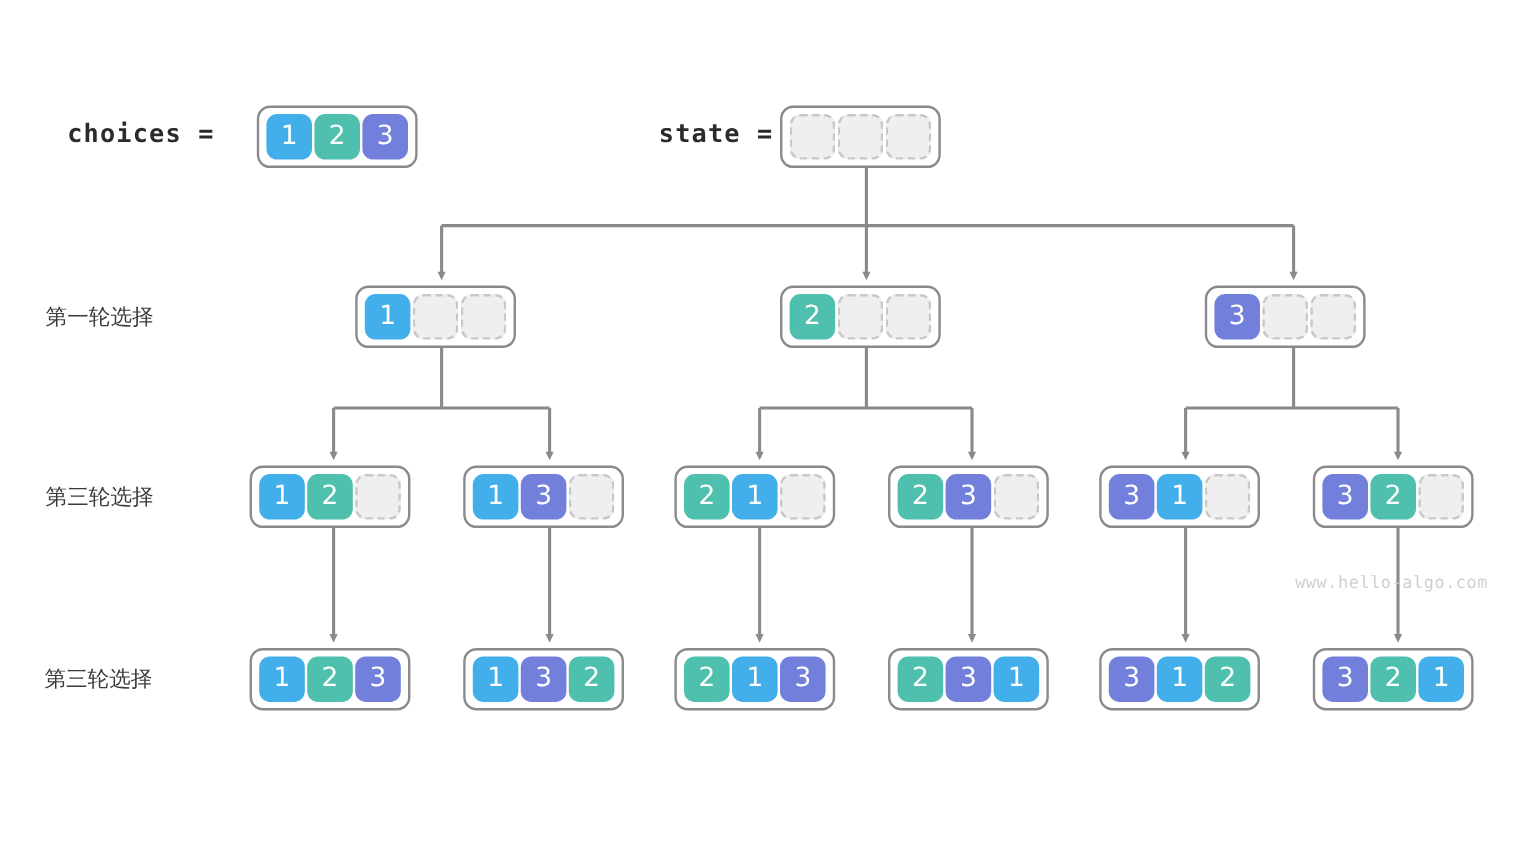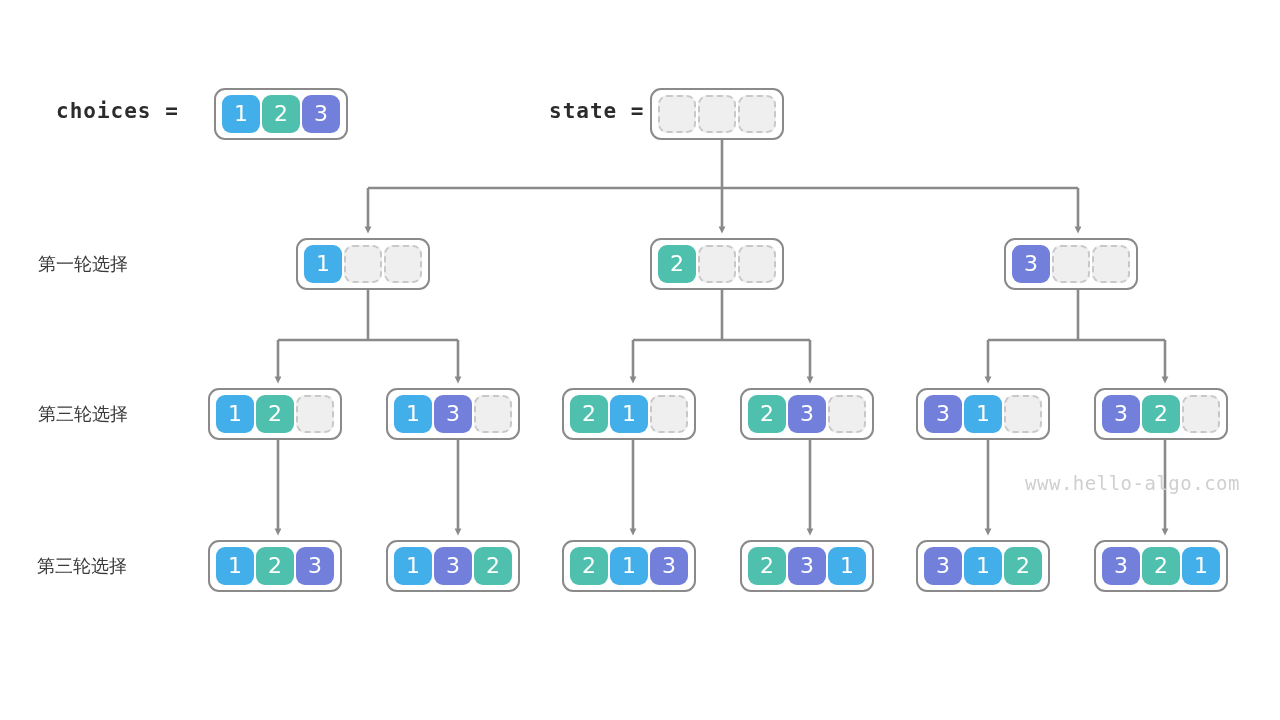--- a/index.html
+++ b/index.html
@@ -44,21 +44,21 @@
     font-family: "DejaVu Sans", "Liberation Sans", sans-serif;
     font-size: 18px;
     color: #3a3a3a;
     white-space: nowrap;
   }
   .watermark {
     position: absolute;
     right: 40px;
     bottom: 22px;
     font-family: "DejaVu Sans Mono", "Liberation Mono", monospace;
-    font-size: 19px;
+    font-size: 14px;
     color: #cfcfcf;
     letter-spacing: 0.5px;
     white-space: nowrap;
   }
 
   
   .array {
     position: absolute;
     display: flex;
     align-items: center;

